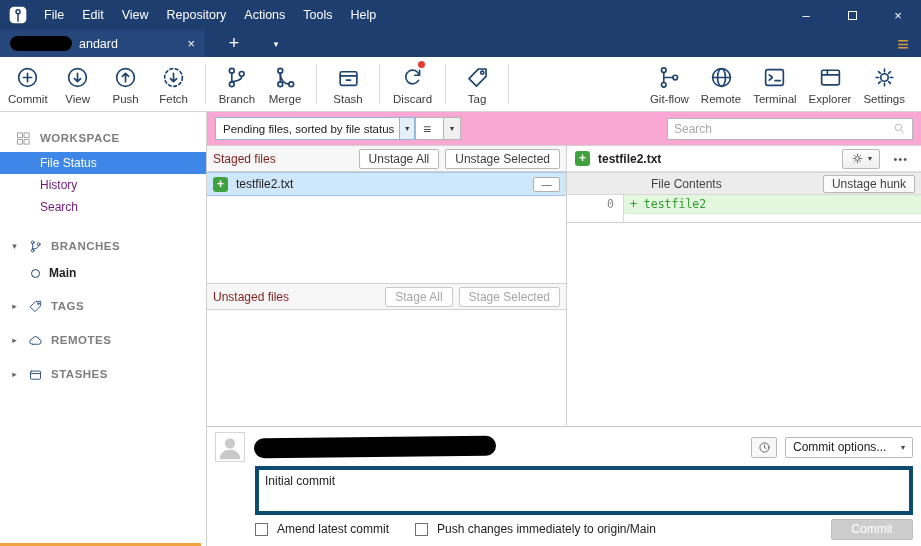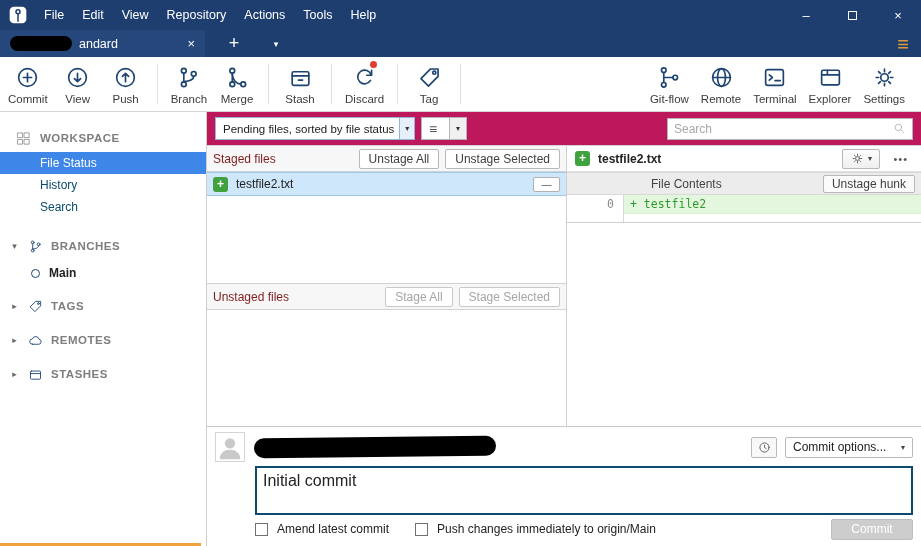--- a/index.html
+++ b/index.html
@@ -32,33 +32,33 @@
   .tbtn .lbl { font-size:11.5px; color:#3b3b3b; white-space:nowrap; }
   .tsep { width:1px; height:40px; background:#ddd; margin:0 7px; }
   .tspacer { flex:1; }
   .red-dot { position:absolute; top:3px; right:13px; width:7px; height:7px; border-radius:50%; background:#e23c32; }
 
   
   .app-body { display:flex; height:434px; }
   .sidebar { width:207px; border-right:1px solid #cfcfcf; background:#fff; padding-top:14px; position:relative; }
   .workspace-row { display:flex; align-items:center; gap:9px; padding-left:16px; height:24px; margin-bottom:2px; }
   .section-label { color:#7e7e7e; font-weight:bold; font-size:11.5px; letter-spacing:.5px; }
-  .side-item { height:22px; line-height:22px; padding-left:40px; font-size:12px; color:#0c4a6e; }
+  .side-item { height:22px; line-height:22px; padding-left:40px; font-size:12px; color:#701a75; }
   .side-item.selected { background:#3e87e8; color:#fff; }
   .tree-row { display:flex; align-items:center; gap:8px; padding-left:9px; height:24px; }
   .tree-row .chev { width:11px; text-align:center; color:#666; font-size:9px; }
   .branch-item { display:flex; align-items:center; gap:9px; padding-left:31px; height:22px; margin-top:4px; font-weight:bold; font-size:12px; }
   .dot-circle { width:9px; height:9px; border:1.5px solid #1d4370; border-radius:50%; }
   .side-ico { width:15px; height:15px; stroke:#2a4d7d; fill:none; stroke-width:1.5; stroke-linecap:round; stroke-linejoin:round; }
   .grid-ico { stroke:#9a9a9a; }
   .mt16 { margin-top:16px; } .mt10 { margin-top:10px; }
 
   
   .main { flex:1; display:flex; flex-direction:column; min-width:0; }
-  .controls-row { height:33px; display:flex; align-items:center; padding:0 8px; gap:6px; background:#be185d; }
+  .controls-row { height:33px; display:flex; align-items:center; padding:0 8px; gap:0; background:#f9a8d4; }
   .combo { height:23px; border:1px solid #93b5d6; background:#fff; display:flex; align-items:center; font-size:11.5px; }
   .combo-main { padding:0 5px 0 7px; white-space:nowrap; flex:1; }
   .combo-arrow { width:17px; height:100%; background:#e6f0fa; border-left:1px solid #93b5d6; display:flex; align-items:center; justify-content:center; font-size:8px; color:#333; }
   .combo.sort { width:200px; }
   .combo.view { width:46px; border-color:#b5b5b5; }
   .combo.view .combo-arrow { background:#f0f0f0; border-left-color:#b5b5b5; }
   .hamb-sm { font-size:14px; color:#555; line-height:1; }
   .search-box { margin-left:auto; width:246px; height:22px; border:1px solid #b5b5b5; display:flex; align-items:center; padding:0 6px; background:#fff; }
   .search-box input { border:none; outline:none; flex:1; font-family:"Liberation Sans",sans-serif; font-size:12px; color:#333; }
   .search-box input::placeholder { color:#a8a8a8; }
@@ -96,21 +96,21 @@
 
   
   .commit-panel { height:120px; border-top:1px solid #c9c9c9; background:#fff; padding:5px 8px 6px; display:flex; flex-direction:column; gap:4px; }
   .commit-top { display:flex; align-items:center; gap:9px; height:30px; }
   .avatar { width:30px; height:30px; border:1px solid #d5d5d5; background:#fff; flex:none; }
   .name-blob { width:242px; height:20px; background:#000; border-radius:10px; transform:rotate(-.6deg); }
   .icon-btn { width:26px; height:21px; border:1px solid #b8b8b8; border-radius:2px; background:#f8f8f8; display:flex; align-items:center; justify-content:center; }
   .clock-wrap { margin-left:auto; display:flex; gap:8px; align-items:center; }
   .options-btn { width:128px; height:21px; background:#fff; border:1px solid #b8b8b8; border-radius:2px; font-size:12px; color:#222; display:flex; align-items:center; justify-content:space-between; padding:0 7px; }
   .options-btn .caret { font-size:8px; color:#444; }
-  .commit-msg { margin-left:40px; height:52px; border:2px solid #0c4a6e; resize:none; font-family:"Liberation Sans",sans-serif; font-size:16px; color:#222; padding:4px 6px; outline:none; }
+  .commit-msg { margin-left:40px; height:52px; border:4px solid #0c4a6e; resize:none; font-family:"Liberation Sans",sans-serif; font-size:12px; color:#222; padding:4px 6px; outline:none; }
   .commit-bottom { margin-left:40px; display:flex; align-items:center; gap:26px; height:23px; }
   .check { display:flex; align-items:center; gap:9px; font-size:12px; color:#222; }
   .checkbox { width:13px; height:13px; border:1px solid #707070; background:#fff; flex:none; }
   .commit-btn { margin-left:auto; width:82px; height:21px; background:#cdcdcd; border:1px solid #bdbdbd; border-radius:2px; color:#fff; font-size:12px; display:flex; align-items:center; justify-content:center; }
 
   .orange-strip { position:absolute; left:0; bottom:0; width:201px; height:3px; background:#f0a23c; }
   svg.mini { width:13px; height:13px; stroke:#555; fill:none; stroke-width:1.6; stroke-linecap:round; }
 </style>
 </head>
 <body>
@@ -174,20 +174,27 @@
           <path d="M12 8v7.5M9 13l3 3 3-3"></path>
         </svg>
       <span class="lbl">View</span>
     </div>
     <div class="tbtn">
       <svg viewBox="0 0 24 24">
           <circle cx="12" cy="12" r="8.5"></circle>
           <path d="M12 16V8.5M9 11l3-3 3 3"></path>
         </svg>
       <span class="lbl">Push</span>
+    </div>
+    <div class="tbtn">
+      <svg viewBox="0 0 24 24">
+          <circle cx="12" cy="12" r="8.5" stroke-dasharray="2.6 2.6"></circle>
+          <path d="M12 8v7.5M9 13l3 3 3-3"></path>
+        </svg>
+      <span class="lbl">Fetch</span>
     </div>
     <div class="tsep"></div>
     <div class="tbtn">
       <svg viewBox="0 0 24 24">
           <circle cx="7.5" cy="5.5" r="2.3"></circle>
           <circle cx="7.5" cy="18.5" r="2.3"></circle>
           <circle cx="17" cy="8.5" r="2.3"></circle>
           <path d="M7.5 7.8v8.4"></path>
           <path d="M17 10.8c0 3.4-4.2 4.8-9.5 5"></path>
         </svg>

